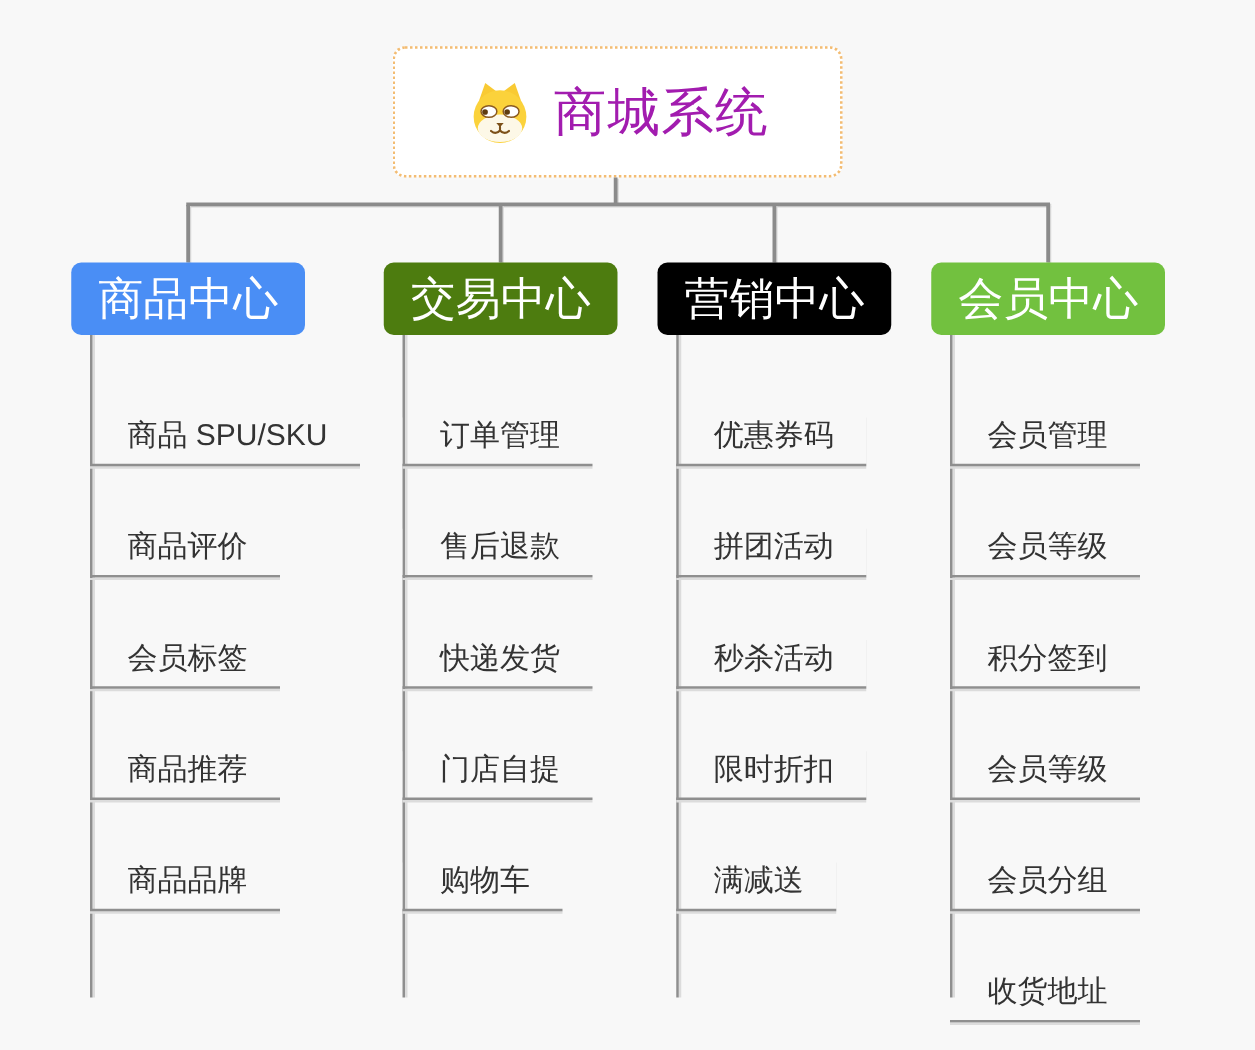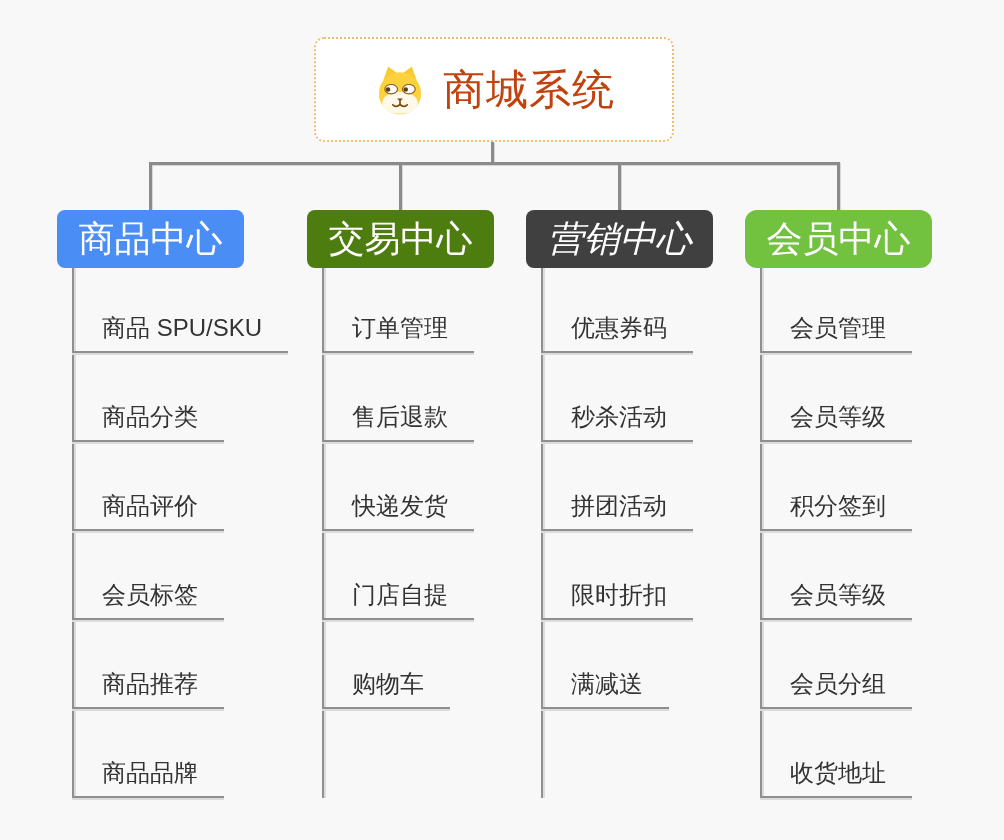--- a/index.html
+++ b/index.html
@@ -10,21 +10,21 @@
     overflow:hidden;
   }
   #canvas { position:relative; width:1004px; height:840px; background:#f8f8f8; }
 
   
   .root-node {
     position:absolute; left:314px; top:37px; width:360px; height:105px;
     background:#ffffff; border:2px dotted #f3bc72; border-radius:10px;
     display:flex; align-items:center; justify-content:center; gap:16px;
   }
-  .root-title { font-size:42px; color:#c2410c; letter-spacing:1px; white-space:nowrap; }
+  .root-title { font-size:42px; color:#a21caf; letter-spacing:1px; white-space:nowrap; }
 
   
   .conn { position:absolute; background:#8b8b8b; box-shadow:1px 1px 0 #d6d6d6; }
   .conn-stem  { left:491px; top:142px; width:3px; height:21px; }
   .conn-hbar  { left:149px; top:162px; width:691px; height:3px; }
   .conn-drop  { top:164px; width:3px; height:46px; }
   .conn-drop.d0 { left:149px; } .conn-drop.d1 { left:399px; }
   .conn-drop.d2 { left:618px; } .conn-drop.d3 { left:837px; }
 
   
@@ -36,21 +36,21 @@
     width:187px; height:58px; border-radius:8px;
     display:flex; align-items:center; justify-content:center;
     font-size:36px; color:#ffffff; white-space:nowrap;
   }
   .branch-line {
     position:absolute; left:15px; top:58px; width:2px; height:530px;
     background:#8f8f8f; box-shadow:2px 0 0 #dcdcdc;
   }
   .items { position:relative; }
   .item { height:89px; display:flex; align-items:flex-end; }
-  .item:first-child { height:85px; }
+  .item:first-child { height:85px;margin-top:20px; }
   .item-text {
     margin-left:15px; padding:0 26px 7px 30px;
     border-bottom:2px solid #8f8f8f; box-shadow:0 2px 0 #dcdcdc;
     font-size:24px; color:#333333; white-space:nowrap;
   }
 </style>
 </head>
 <body>
 
 <div id="canvas">
@@ -83,23 +83,20 @@
   <div class="branch b0">
     <div class="branch-header" style="background-color: rgb(74, 142, 245);">
       <span>商品中心</span>
     </div>
     <div class="branch-line"></div>
     <div class="items">
       <div class="item">
           <span class="item-text">商品 SPU/SKU</span>
         </div>
       <div class="item">
-          <span class="item-text">商品分类</span>
-        </div>
-      <div class="item">
           <span class="item-text">商品评价</span>
         </div>
       <div class="item">
           <span class="item-text">会员标签</span>
         </div>
       <div class="item">
           <span class="item-text">商品推荐</span>
         </div>
       <div class="item">
           <span class="item-text">商品品牌</span>
@@ -125,45 +122,45 @@
       <div class="item">
           <span class="item-text">门店自提</span>
         </div>
       <div class="item">
           <span class="item-text">购物车</span>
         </div>
     </div>
   </div>
 
   <div class="branch b2">
-    <div class="branch-header" style="background-color: #404040; font-style: italic;">
+    <div class="branch-header" style="background-color: #000000;">
       <span>营销中心</span>
     </div>
     <div class="branch-line"></div>
     <div class="items">
       <div class="item">
           <span class="item-text">优惠券码</span>
         </div>
       <div class="item">
-          <span class="item-text">秒杀活动</span>
+          <span class="item-text">拼团活动</span>
         </div>
       <div class="item">
-          <span class="item-text">拼团活动</span>
+          <span class="item-text">秒杀活动</span>
         </div>
       <div class="item">
           <span class="item-text">限时折扣</span>
         </div>
       <div class="item">
           <span class="item-text">满减送</span>
         </div>
     </div>
   </div>
 
   <div class="branch b3">
-    <div class="branch-header" style="background-color: rgb(114, 193, 63); border-radius: 12px;">
+    <div class="branch-header" style="background-color: rgb(114, 193, 63);">
       <span>会员中心</span>
     </div>
     <div class="branch-line"></div>
     <div class="items">
       <div class="item">
           <span class="item-text">会员管理</span>
         </div>
       <div class="item">
           <span class="item-text">会员等级</span>
         </div>

